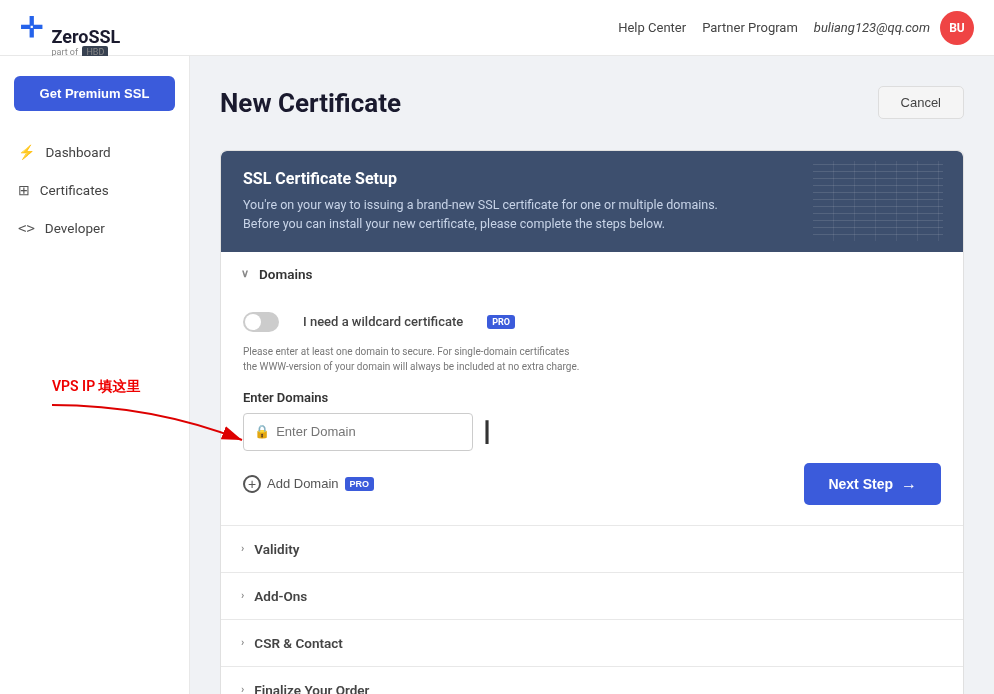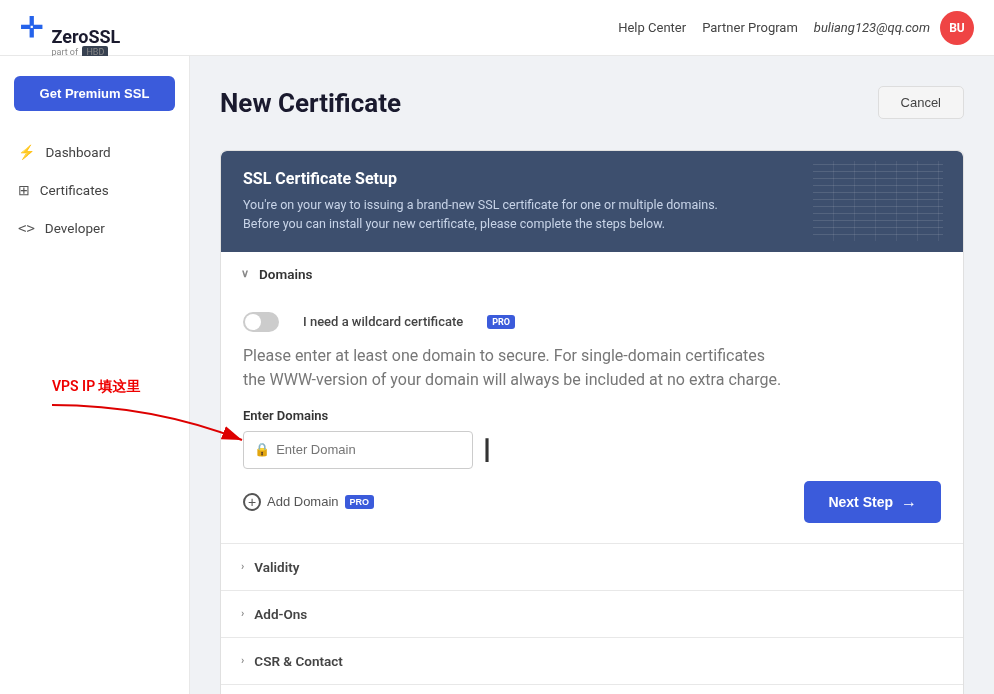--- a/index.html
+++ b/index.html
@@ -265,21 +265,21 @@
     .pro-badge {
       background: #3b5bdb;
       color: #fff;
       font-size: 9px;
       padding: 2px 5px;
       border-radius: 3px;
       font-weight: 700;
       text-transform: uppercase;
     }
     .domains-desc {
-      font-size: 16px;
+      font-size: 10px;
       color: #777;
       line-height: 1.5;
       margin-bottom: 16px;
     }
     .enter-domains-label {
       font-size: 13px;
       font-weight: 600;
       color: #333;
       margin-bottom: 8px;
     }

